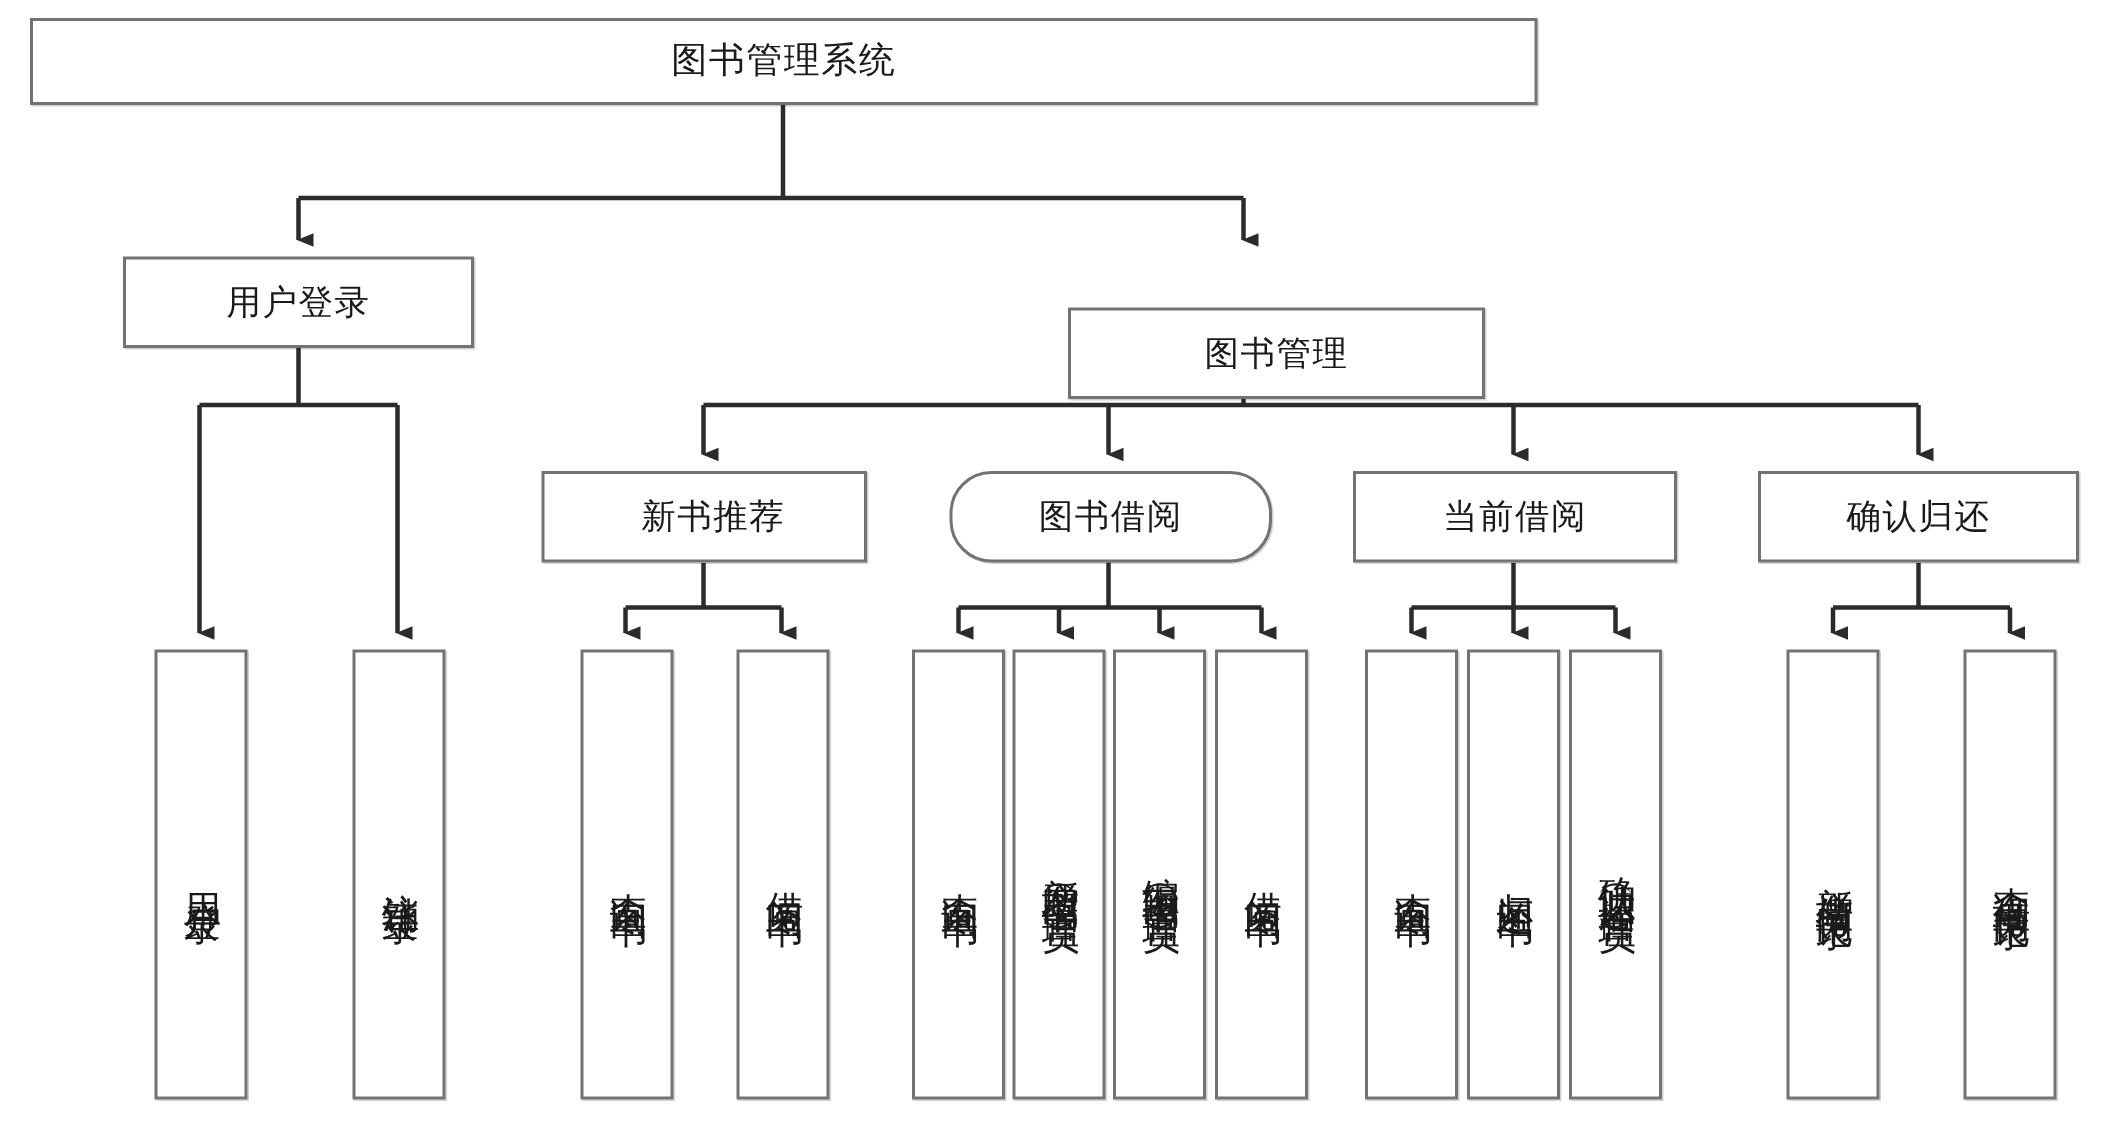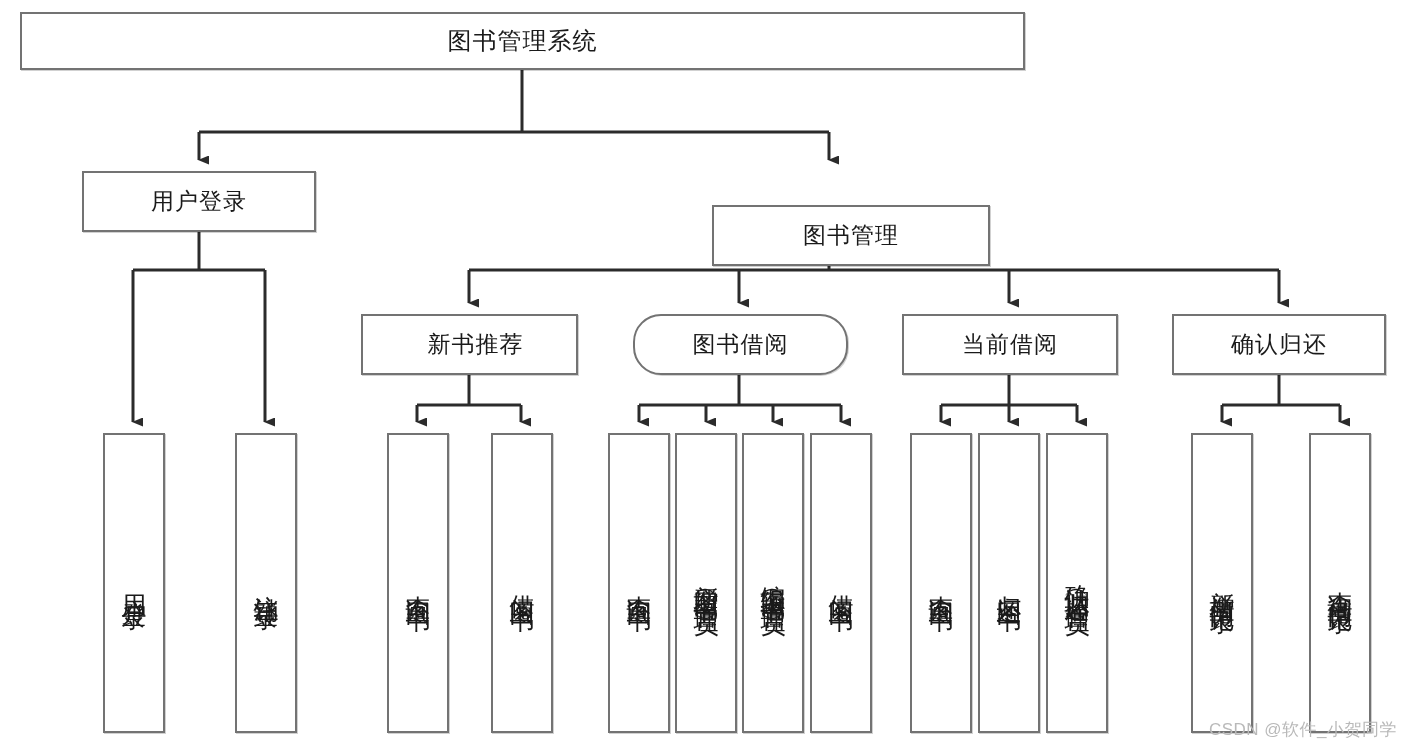--- a/index.html
+++ b/index.html
@@ -192,14 +192,13 @@
     <span class="lbl">确认归还（管理员）</span>
   </div>
 
   <div class="node vert" style="left:1191px; top:433px; width:62px; height:300px;">
     <span class="lbl">新增借阅记录</span>
   </div>
   <div class="node vert" style="left:1309px; top:433px; width:62px; height:300px;">
     <span class="lbl">查询借阅记录</span>
   </div>
 
-  <div id="watermark">CSDN @软件_小贺同学</div>
 </div>
 
 </body></html>

